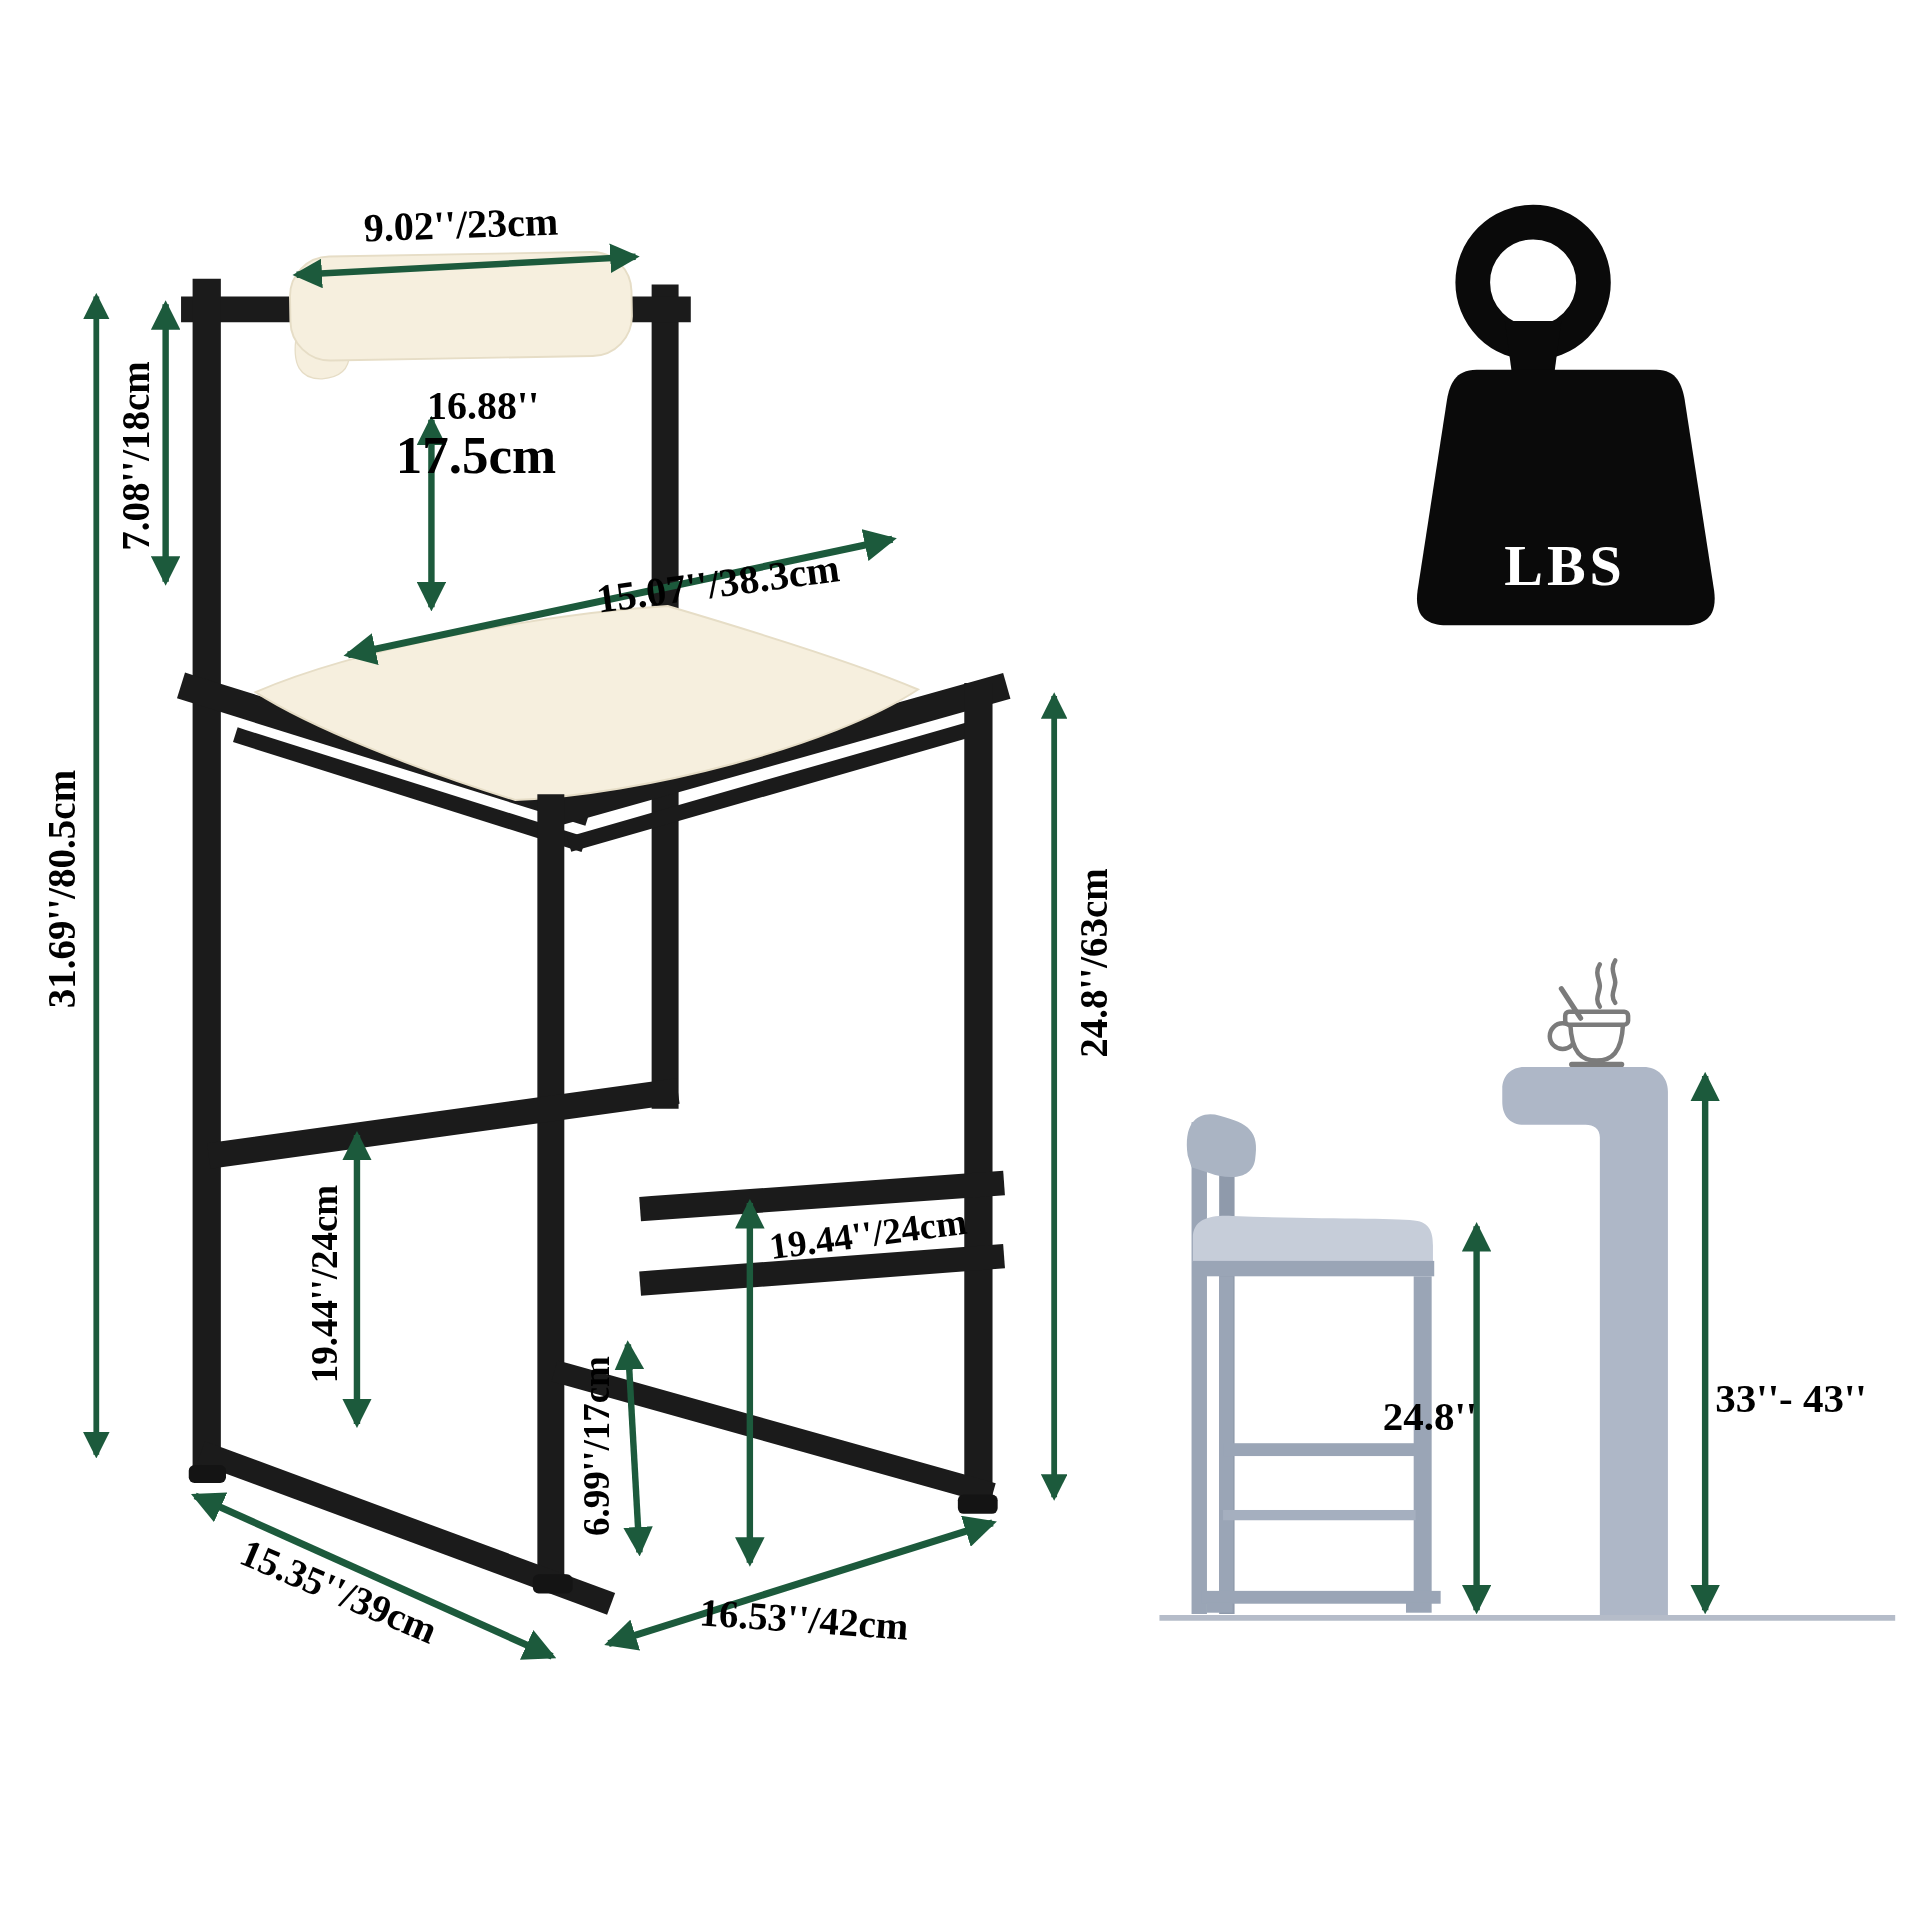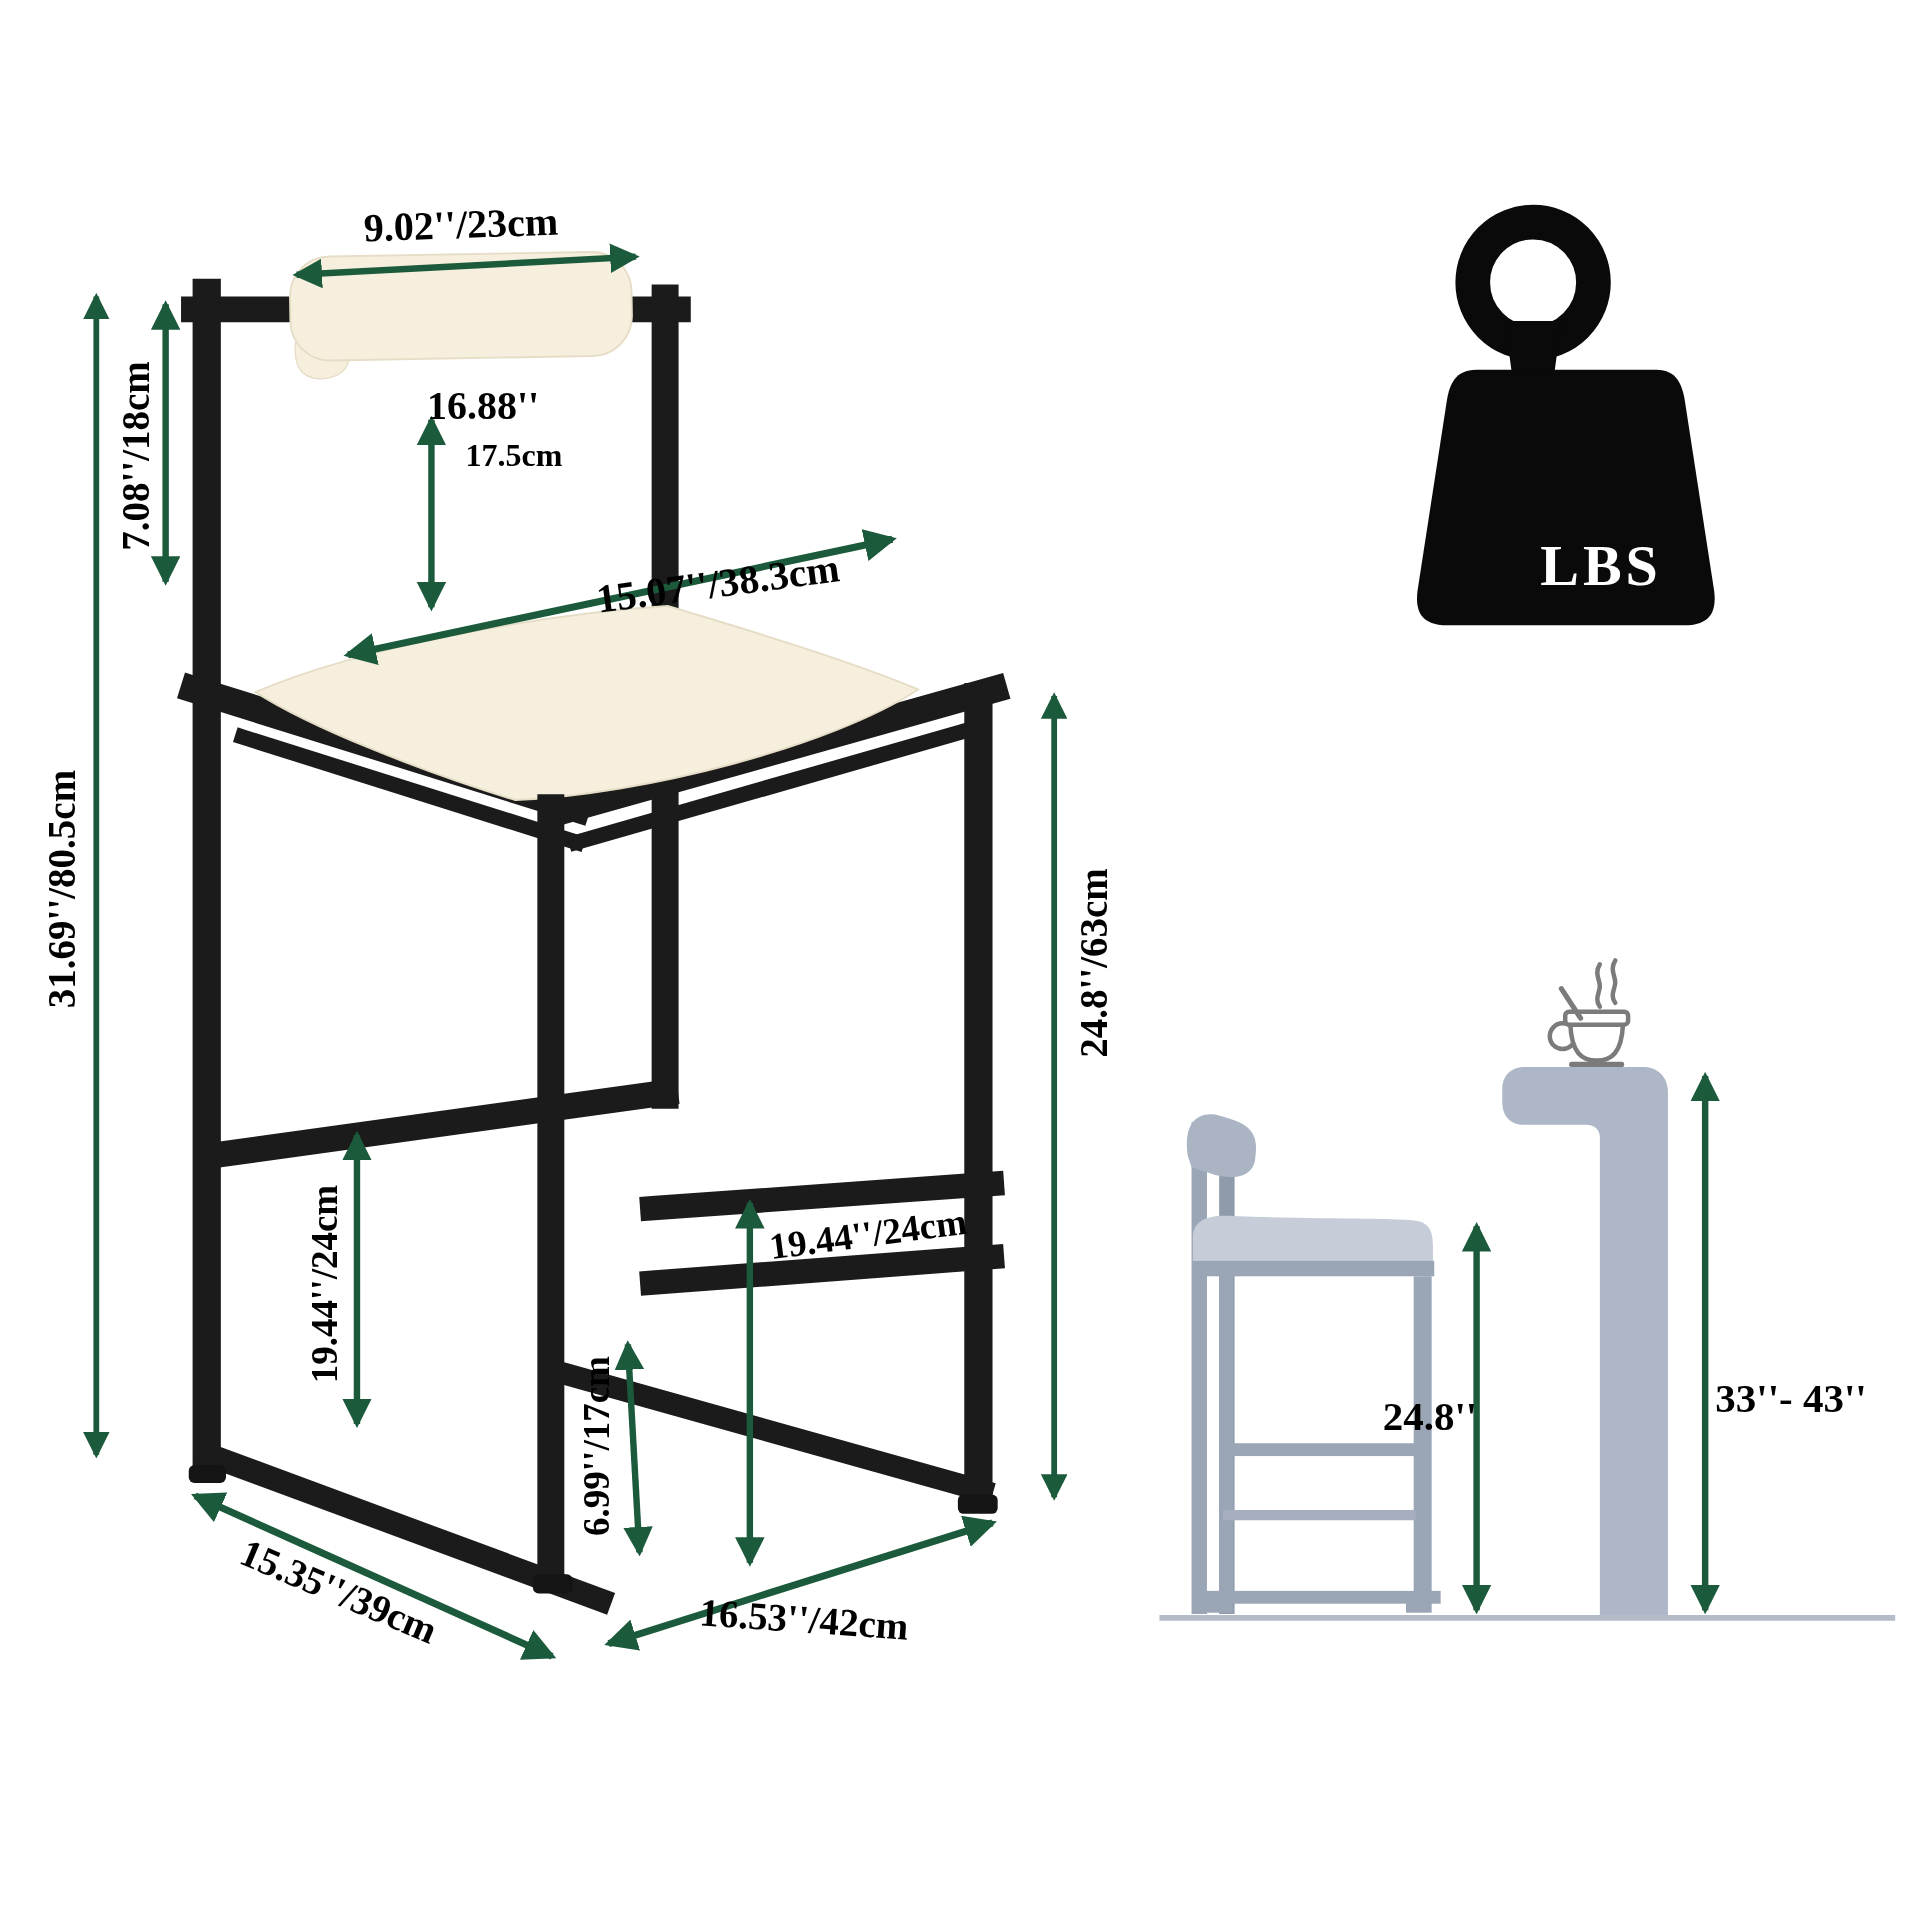--- a/index.html
+++ b/index.html
@@ -132,39 +132,39 @@
     <line class="dim" x1="2656" y1="1676" x2="2656" y2="2508" stroke-width="10" marker-start="url(#ah)" marker-end="url(#ah)"></line>
   </g>
 </svg>
 
 <div class="lbl" style="left:461px;top:225px;font-size:40px;transform:translate(-50%,-50%) rotate(-2deg);">9.02''/23cm</div>
 
 <div class="lbl" style="left:135px;top:456px;font-size:39px;transform:translate(-50%,-50%) rotate(-90deg);">7.08''/18cm</div>
 
 <div class="lbl" style="left:483px;top:406px;font-size:40px;transform:translate(-50%,-50%);">16.88''</div>
 
-<div class="lbl" style="left:514px;top:455px;font-size:32px;transform:translate(-50%,-50%);">17.5cm</div>
+<div class="lbl" style="left:476px;top:455px;font-size:53px;transform:translate(-50%,-50%);">17.5cm</div>
 
 <div class="lbl" style="left:718px;top:584px;font-size:40px;transform:translate(-50%,-50%) rotate(-7.5deg);">15.07''/38.3cm</div>
 
 <div class="lbl" style="left:61px;top:889px;font-size:39px;transform:translate(-50%,-50%) rotate(-90deg);">31.69''/80.5cm</div>
 
 <div class="lbl" style="left:1093px;top:963px;font-size:39px;transform:translate(-50%,-50%) rotate(-90deg);">24.8''/63cm</div>
 
 <div class="lbl" style="left:324px;top:1284px;font-size:37px;transform:translate(-50%,-50%) rotate(-90deg);">19.44''/24cm</div>
 
 <div class="lbl" style="left:868px;top:1234px;font-size:37px;transform:translate(-50%,-50%) rotate(-7.5deg);">19.44''/24cm</div>
 
 <div class="lbl" style="left:596px;top:1446px;font-size:37px;transform:translate(-50%,-50%) rotate(-90deg);">6.99''/17cm</div>
 
 <div class="lbl" style="left:339px;top:1591px;font-size:39px;transform:translate(-50%,-50%) rotate(23deg);">15.35''/39cm</div>
 
 <div class="lbl" style="left:804px;top:1619px;font-size:39px;transform:translate(-50%,-50%) rotate(4deg);">16.53''/42cm</div>
 
 
-<div class="lbl white" style="left:1565px;top:566px;font-size:58px;letter-spacing:3.9px;transform:translate(-50%,-50%);margin-left:36px;">LBS</div>
+<div class="lbl white" style="left:1565px;top:566px;font-size:58px;letter-spacing:3.9px;transform:translate(-50%,-50%);">LBS</div>
 
 <div class="lbl" style="left:1430px;top:1416px;font-size:41px;transform:translate(-50%,-50%);">24.8''</div>
 
 <div class="lbl" style="left:1791px;top:1398px;font-size:41px;transform:translate(-50%,-50%);">33''- 43''</div>
 
 </div>
 
 
 </body></html>

